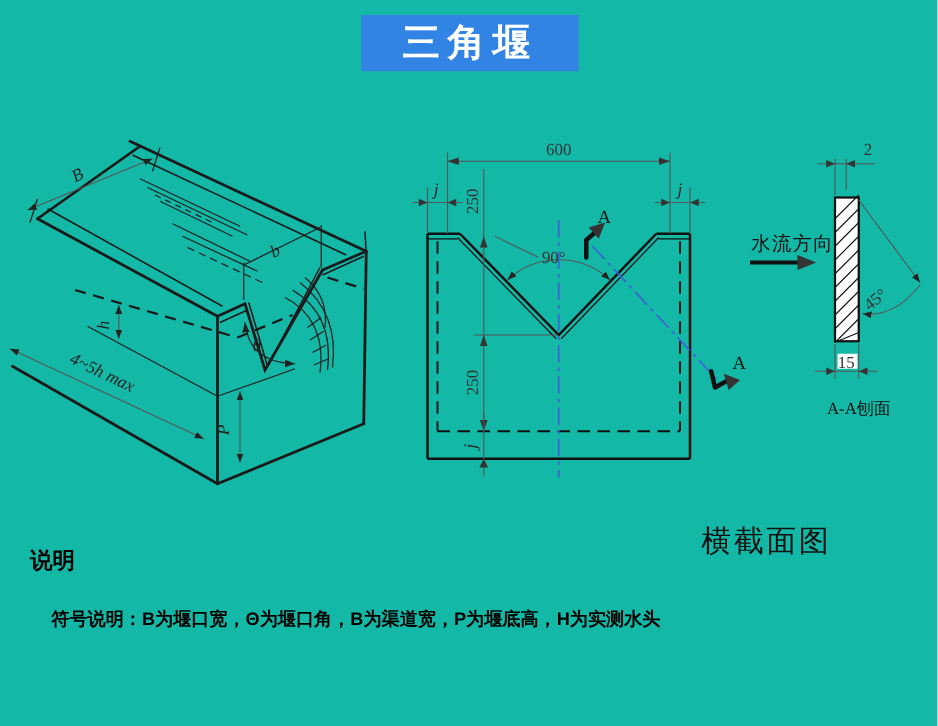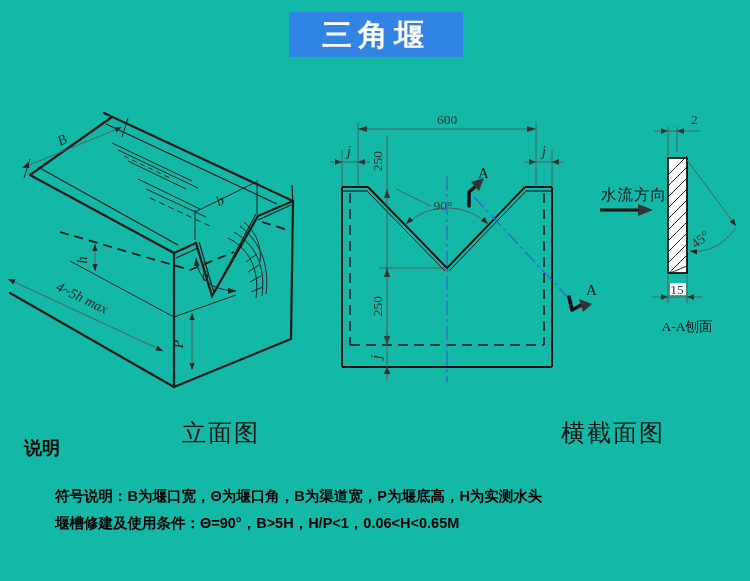--- a/index.html
+++ b/index.html
@@ -5,21 +5,21 @@
   html,body{margin:0;padding:0;background:#fff;}
   .stage{position:relative;width:750px;height:581px;background:#14b8a6;overflow:hidden;
          font-family:"Liberation Sans",sans-serif;}
   .banner{position:absolute;left:289px;top:12px;width:174px;height:45px;background:#3184e4;
           color:#fff;text-align:center;line-height:45px;font-size:30px;font-weight:bold;
           letter-spacing:6px;font-family:"Liberation Sans",sans-serif;}
   .caption{position:absolute;color:#111;font-family:"Liberation Serif",serif;font-size:24px;letter-spacing:2px;}
   .cap-elev{left:182px;top:417px;}
   .cap-cross{left:561px;top:417px;}
   .notes-head{position:absolute;left:24px;top:436px;font-size:18px;font-weight:bold;color:#000;}
-  .notes{position:absolute;left:55px;top:483px;width:690px;}
+  .notes{position:absolute;left:41px;top:483px;width:690px;}
   .note-line{font-size:14.5px;font-weight:bold;color:#000;line-height:27.3px;white-space:nowrap;}
   svg{position:absolute;left:0;top:0;}
   .edge{stroke:#1a1a1a;stroke-width:2.2;fill:none;stroke-linecap:round;}
   .edge-thin{stroke:#1a1a1a;stroke-width:1.2;fill:none;}
   .sketch{stroke:#222;stroke-width:1;fill:none;}
   .dashline{stroke:#1a1a1a;stroke-width:1.8;fill:none;stroke-dasharray:9,6;}
   .cs{stroke:#111;stroke-width:2;fill:none;}
   .cs-thin{stroke:#111;stroke-width:1;fill:none;}
   .cs-dash{stroke:#111;stroke-width:1.5;fill:none;stroke-dasharray:10,6;}
   .dim{stroke:#555;stroke-width:0.9;fill:none;}
@@ -209,22 +209,20 @@
       <path class="dim" d="M652,297 L702,297"></path>
       <polygon class="tri" points="668,297 661,294 661,300"></polygon>
       <polygon class="tri" points="687,297 694,294 694,300"></polygon>
       <rect x="670" y="283" width="16" height="12" fill="#fff"></rect>
       <text class="dim-t" x="677" y="294" text-anchor="middle">15</text>
 
       <text class="cjk" x="687" y="331" font-size="13.5" text-anchor="middle">A-A刨面</text>
     </g>
   </svg>
 
-  <div class="caption cap-elev">立面图</div>
   <div class="caption cap-cross">横截面图</div>
 
   <div class="notes-head">说明</div>
   <div class="notes">
     <div class="note-line">符号说明：B为堰口宽，Θ为堰口角，B为渠道宽，P为堰底高，H为实测水头</div>
-    <div class="note-line">堰槽修建及使用条件：Θ=90°，B&gt;5H，H/P&lt;1，0.06&lt;H&lt;0.65M</div>
   </div>
 
 </div>
 
 </body></html>

